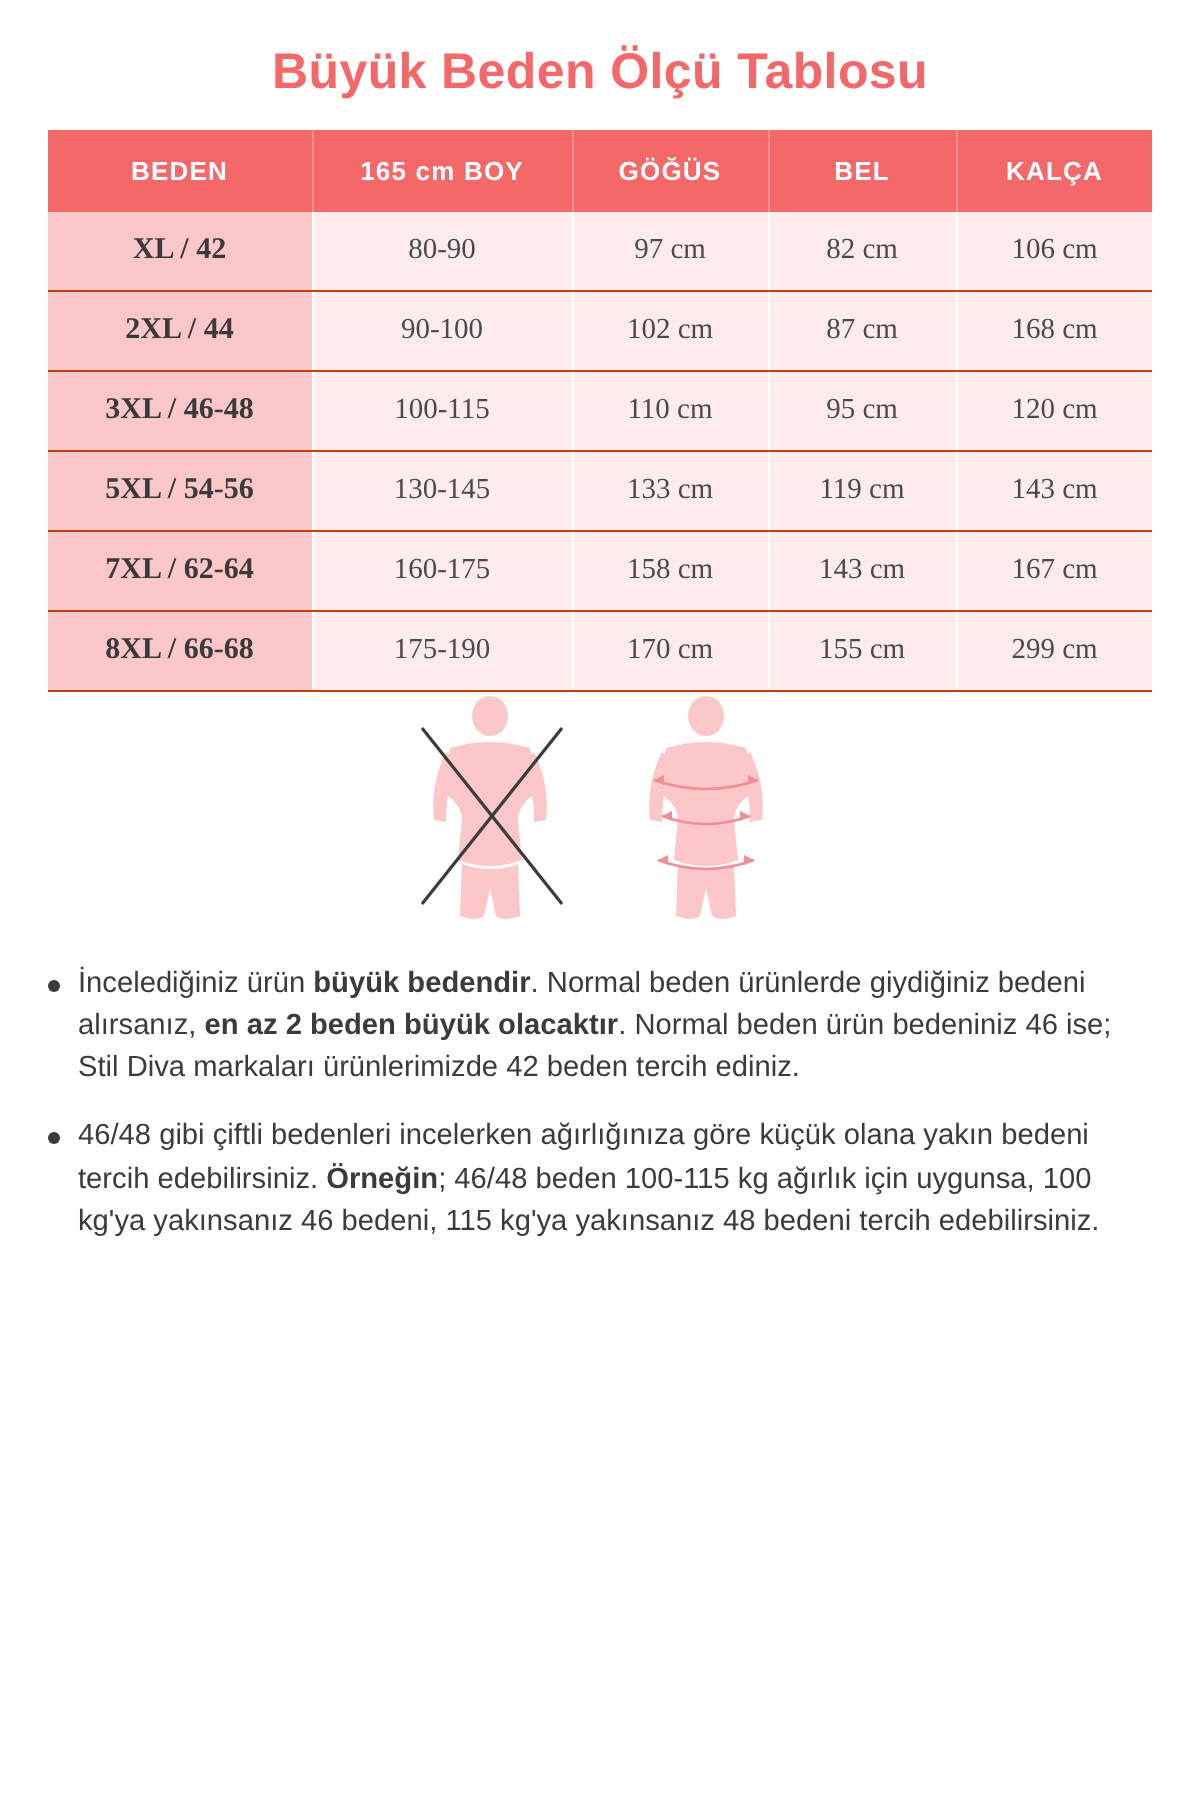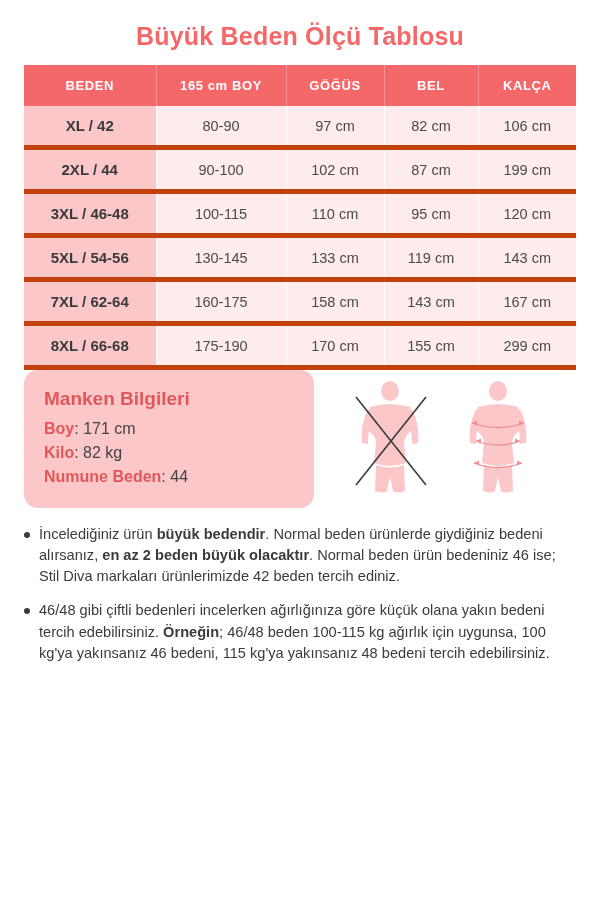--- a/index.html
+++ b/index.html
@@ -44,21 +44,22 @@
     text-align: center;
     border-right: 1px solid #f8908f;
   }
   table.size-table th:last-child { border-right: none; margin-left: 15px; }
   table.size-table td {
     font-size: 14.5px;
     text-align: center;
     padding: 11px 2px;
     color: #4a4a4a;
     border-right: 1px solid #ffffff;
-    border-bottom: 5px solid #c2410c;
+    border-bottom: 1px solid #c2410c;
+    font-family: Liberation Serif, serif;
   }
   table.size-table td:last-child { border-right: none; }
   table.size-table tbody tr td:first-child {
     background: #fbc7c8;
     font-weight: bold;
     font-size: 15px;
     color: #3a3a3a;
   }
   table.size-table tbody tr td {
     background: #fdeceb;
@@ -162,21 +163,21 @@
           <td>80-90</td>
           <td>97 cm</td>
           <td>82 cm</td>
           <td>106 cm</td>
         </tr>
         <tr>
           <td>2XL / 44</td>
           <td>90-100</td>
           <td>102 cm</td>
           <td>87 cm</td>
-          <td>199 cm</td>
+          <td>168 cm</td>
         </tr>
         <tr>
           <td>3XL / 46-48</td>
           <td>100-115</td>
           <td>110 cm</td>
           <td>95 cm</td>
           <td>120 cm</td>
         </tr>
         <tr>
           <td>5XL / 54-56</td>
@@ -197,28 +198,20 @@
           <td>175-190</td>
           <td>170 cm</td>
           <td>155 cm</td>
           <td>299 cm</td>
         </tr>
       </tbody>
   </table>
 
 
   <div class="model-row">
-    <div class="model-card">
-      <h2>Manken Bilgileri</h2>
-      <div id="model-lines">
-          <div class="line"><b>Boy</b><span>: </span><span>171 cm</span></div>
-          <div class="line"><b>Kilo</b><span>: </span><span>82 kg</span></div>
-          <div class="line"><b>Numune Beden</b><span>: </span><span>44</span></div>
-        </div>
-    </div>
 
     <div class="figures">
       <svg width="100" height="120" viewBox="0 0 100 120">
         <g fill="#fbc7c8" stroke="none">
           <ellipse cx="50" cy="12" rx="9" ry="10"></ellipse>
           <path d="M30 28 q20 -6 40 0 l4 22 q-10 6 -10 14 l2 20 q-16 6 -32 0 l2 -20 q0 -8 -10 -14 z"></path>
           <path d="M28 30 q-8 16 -6 34 l6 1 q0 -18 6 -30 z"></path>
           <path d="M72 30 q8 16 6 34 l-6 1 q0 -18 -6 -30 z"></path>
           <path d="M36 86 q14 5 28 0 l1 26 q-8 3 -12 0 l-3 -14 -3 14 q-4 3 -12 0 z"></path>
         </g>

